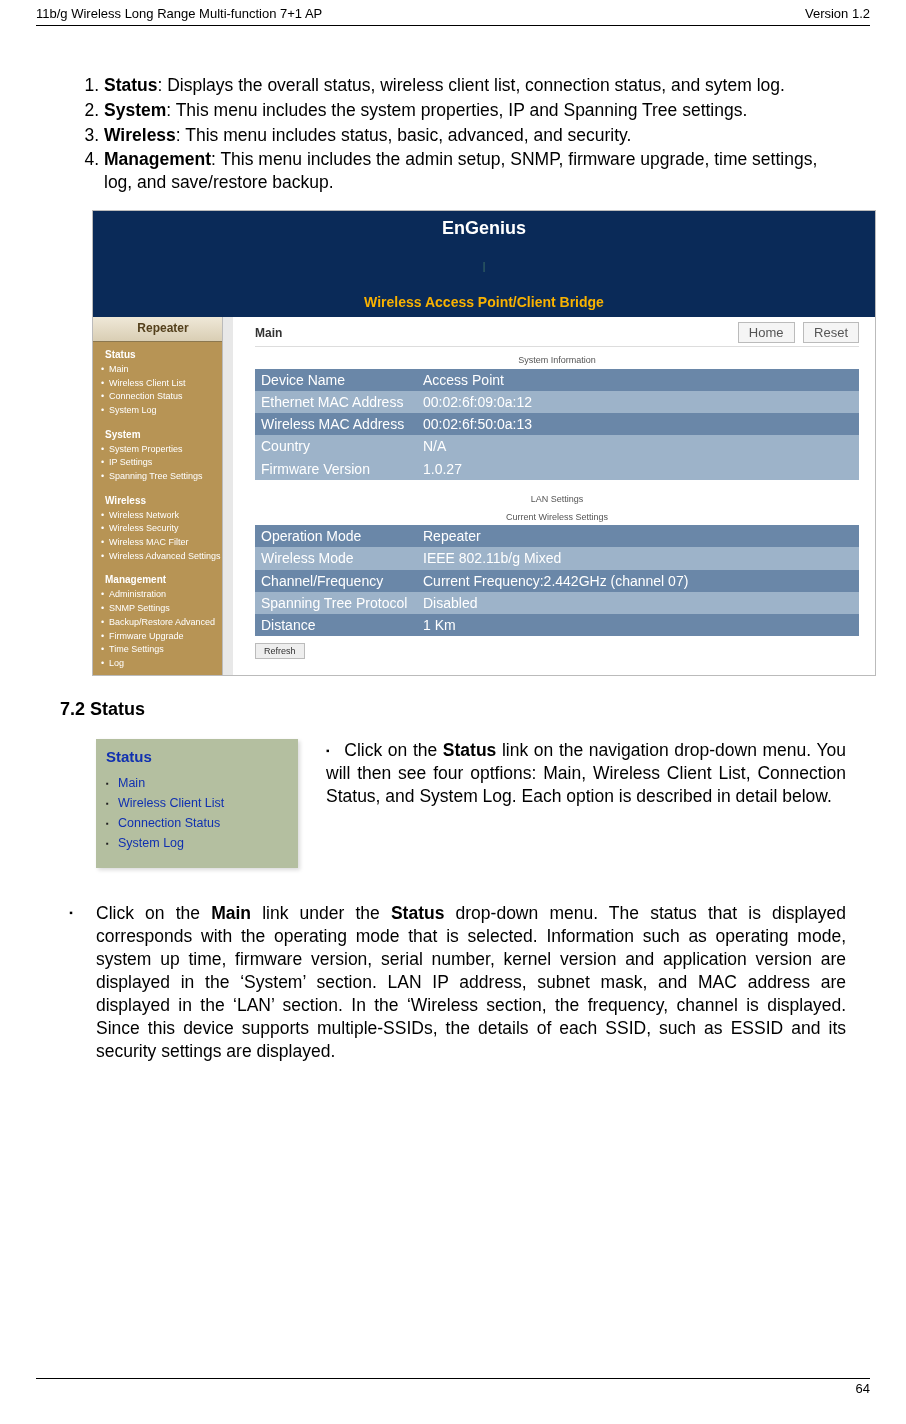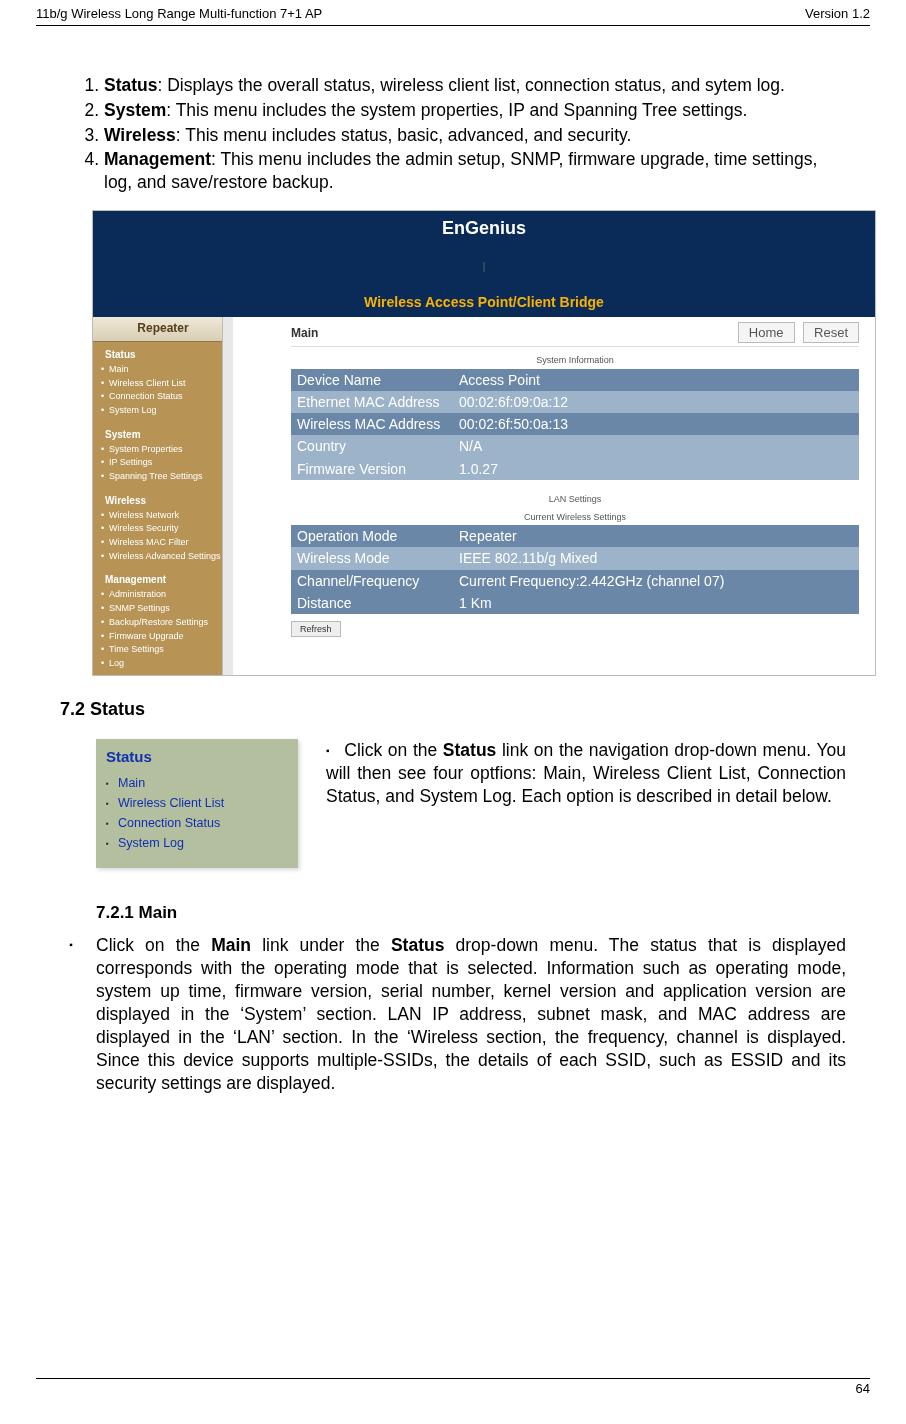--- a/index.html
+++ b/index.html
@@ -61,21 +61,20 @@
     font-size: 18px;
     font-weight: bold;
   }
   .topbar-title {
     color: #f9b200;
     font-weight: bold;
     font-size: 14px;
   }
   .router-body {
     display: flex;
-    gap: 36px;
   }
   .sidebar {
     width: 140px;
     background: #b79455;
     padding: 0;
     font-size: 9px;
     color: #fff;
     display:flex;
     flex-direction:column;
   }
@@ -280,21 +279,21 @@
                 <li>Wireless Security</li>
                 <li>Wireless MAC Filter</li>
                 <li>Wireless Advanced Settings</li>
               </ul>
             </div>
             <div>
               <div class="sidebar-section-head">Management</div>
               <ul>
                 <li>Administration</li>
                 <li>SNMP Settings</li>
-                <li>Backup/Restore Settings</li>
+                <li>Backup/Restore Advanced</li>
                 <li>Firmware Upgrade</li>
                 <li>Time Settings</li>
                 <li>Log</li>
               </ul>
             </div>
           </div>
           <div class="scrolltrack"></div>
         </div>
 
         <div class="router-main">
@@ -341,20 +340,24 @@
                   <td class="k">Operation Mode</td>
                   <td>Repeater</td>
                 </tr>
             <tr class="row-b">
                   <td class="k">Wireless Mode</td>
                   <td>IEEE 802.11b/g Mixed</td>
                 </tr>
             <tr class="row-a">
                   <td class="k">Channel/Frequency</td>
                   <td>Current Frequency:2.442GHz (channel 07)</td>
+                </tr>
+            <tr class="row-b">
+                  <td class="k">Spanning Tree Protocol</td>
+                  <td>Disabled</td>
                 </tr>
             <tr class="row-a">
                   <td class="k">Distance</td>
                   <td>1 Km</td>
                 </tr>
           </tbody>
             </table>
 
           <span class="refresh-btn">Refresh</span>
         </div>
@@ -371,21 +374,20 @@
           <li>Wireless Client List</li>
           <li>Connection Status</li>
           <li>System Log</li>
         </ul>
       </div>
       <div class="status-para">
         <span class="leading-bullet"></span><span>Click on the </span><span class="bold">Status</span><span> link on the navigation drop-down menu. You will then see four optfions: Main, Wireless Client List, Connection Status, and System Log. Each option is described in detail below.</span>
       </div>
     </div>
 
-    <h3 class="sub">7.2.1   Main</h3>
 
     <div class="main-para">
       <div class="main-para-bullet">▪</div>
       <div class="main-para-text">
         <span>Click on the </span><span class="bold">Main</span><span> link under the </span><span class="bold">Status</span><span> drop-down menu. The status that is displayed corresponds with the operating mode that is selected. Information such as operating mode, system up time, firmware version, serial number, kernel version and application version are displayed in the ‘System’ section. LAN IP address, subnet mask, and MAC address are displayed in the ‘LAN’ section. In the ‘Wireless section, the frequency, channel is displayed. Since this device supports multiple-SSIDs, the details of each SSID, such as ESSID and its security settings are displayed.</span>
       </div>
     </div>
 
   </div>
 

